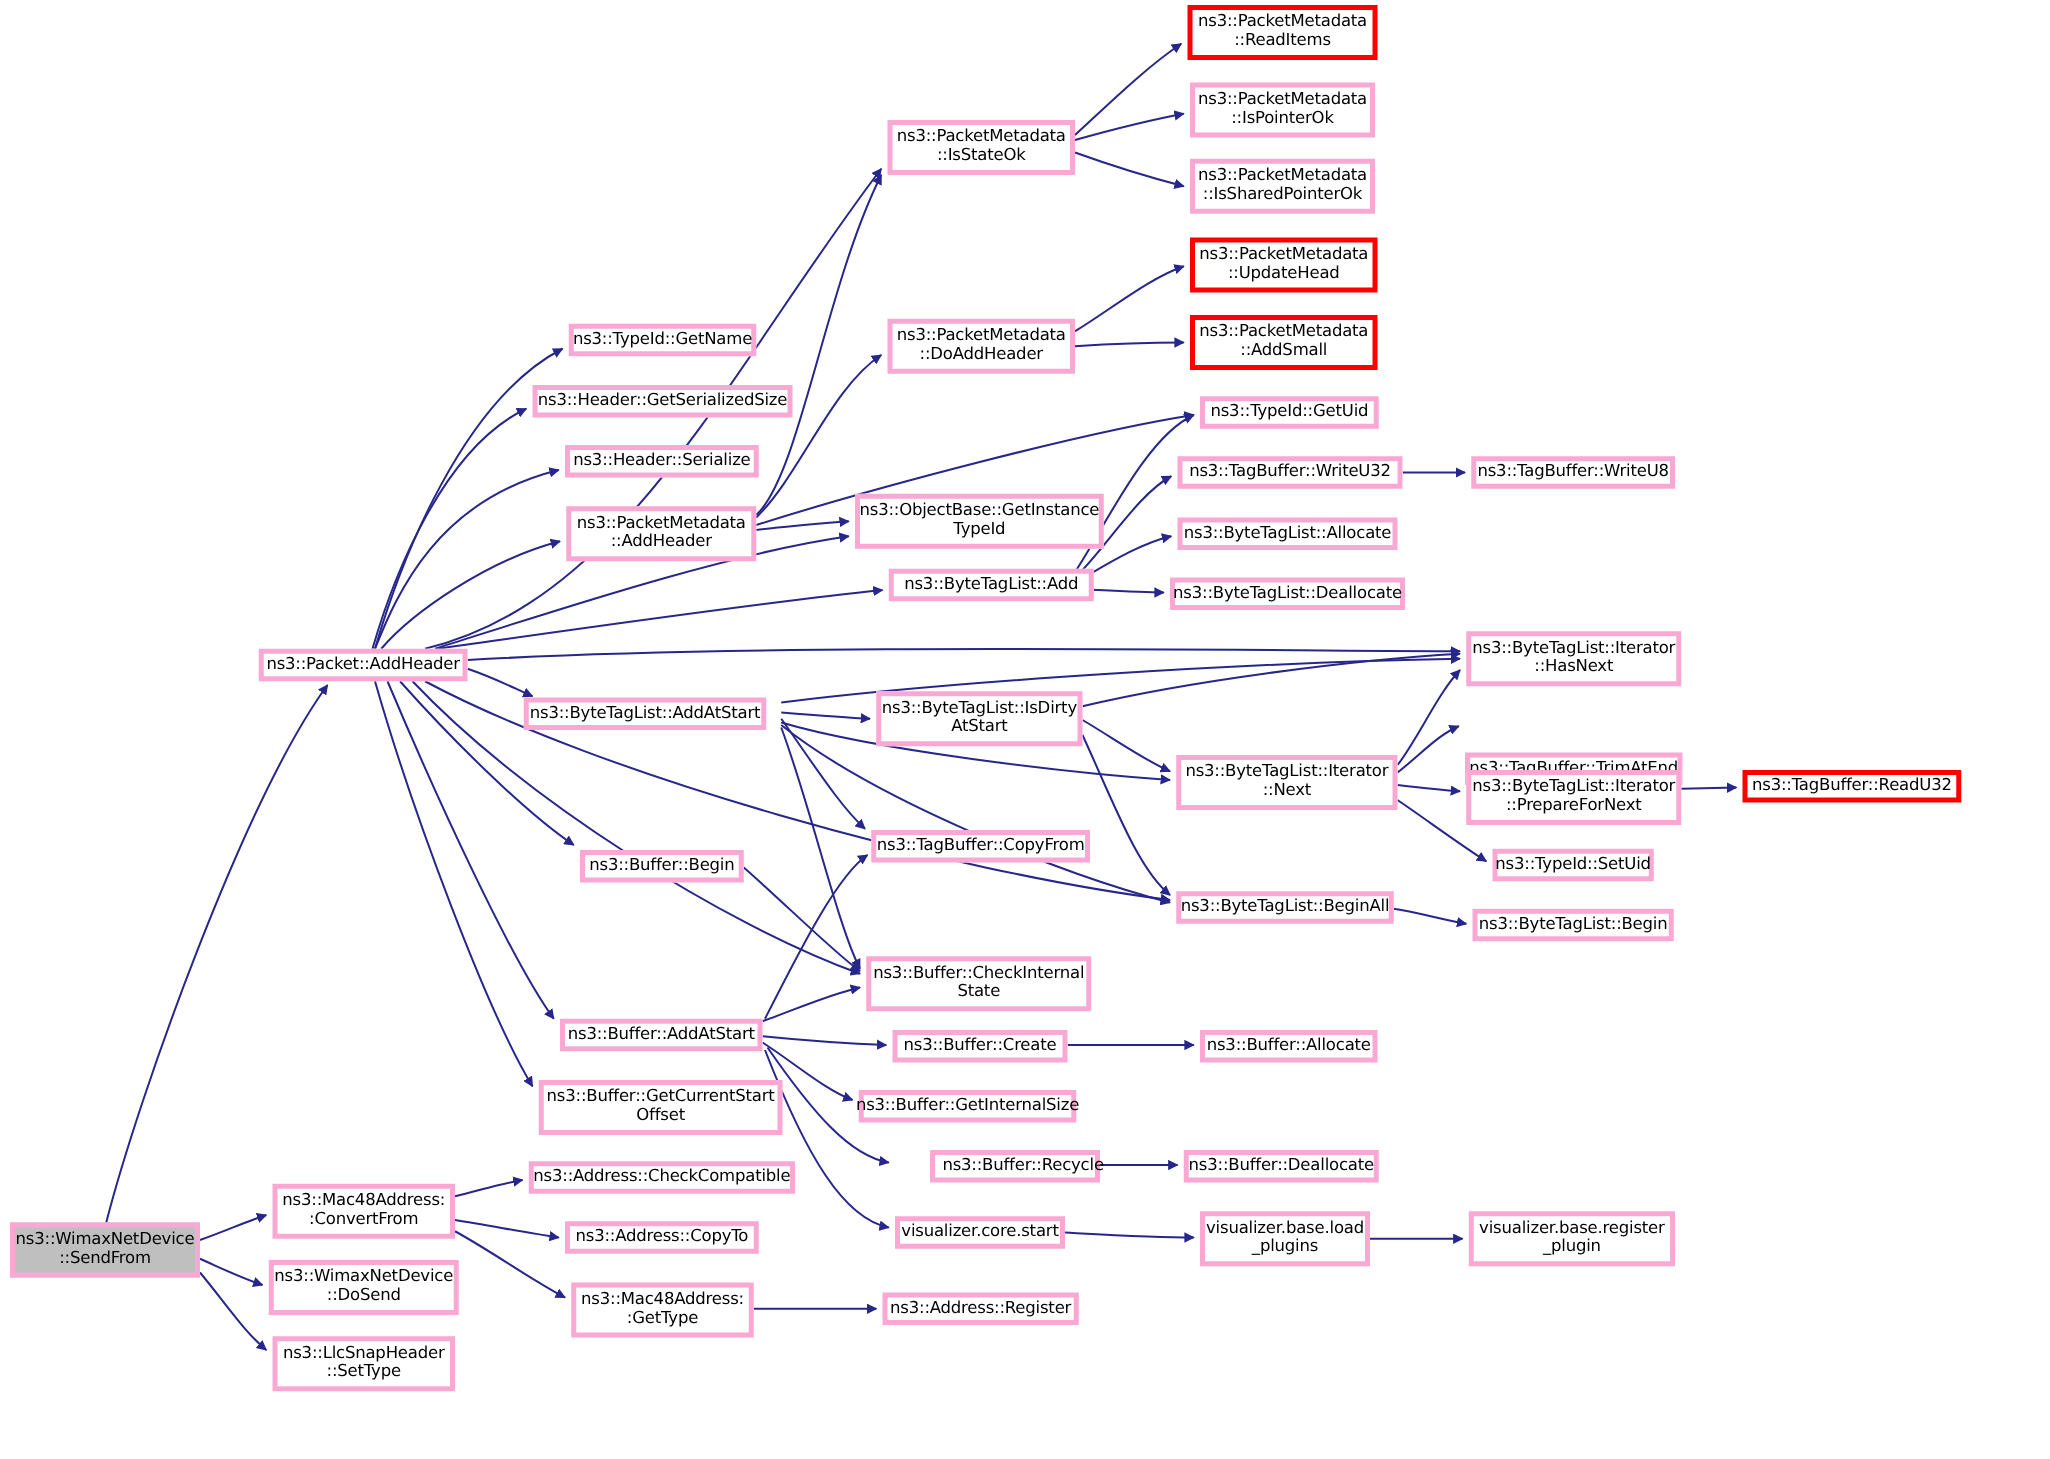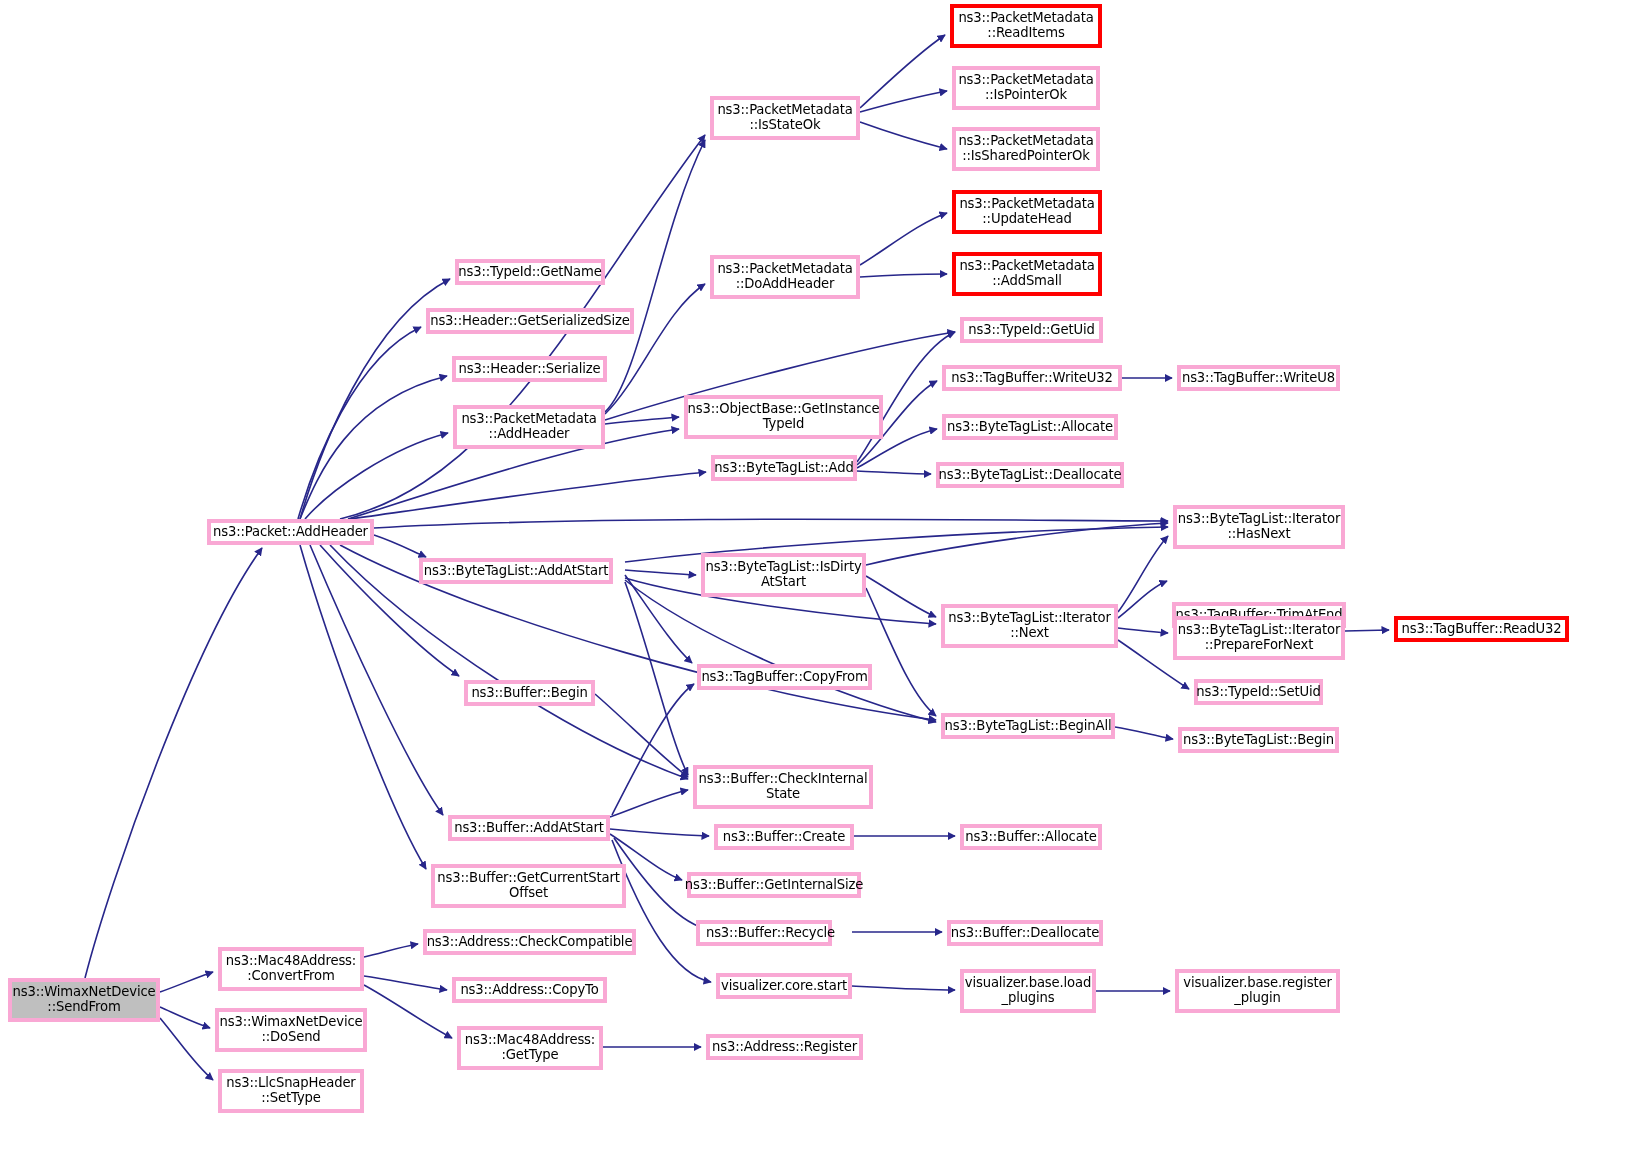--- a/index.html
+++ b/index.html
@@ -210,21 +210,21 @@
 ::UpdateHead</span>
       </div>
       <div class="node red" style="left: 952px; top: 252px; width: 150px; height: 44px;">
         <span class="label">ns3::PacketMetadata
 ::AddSmall</span>
       </div>
       <div class="node" style="left: 684px; top: 395px; width: 199px; height: 44px;">
         <span class="label">ns3::ObjectBase::GetInstance
 TypeId</span>
       </div>
-      <div class="node" style="left: 711px; top: 455px; width: 146px; height: 26px;">
+      <div class="node" style="left: 711px; top: 455px; width: 164px; height: 26px;">
         <span class="label">ns3::ByteTagList::Add</span>
       </div>
       <div class="node" style="left: 960px; top: 317px; width: 143px; height: 26px;">
         <span class="label">ns3::TypeId::GetUid</span>
       </div>
       <div class="node" style="left: 942px; top: 365px; width: 180px; height: 26px;">
         <span class="label">ns3::TagBuffer::WriteU32</span>
       </div>
       <div class="node" style="left: 942px; top: 414px; width: 176px; height: 26px;">
         <span class="label">ns3::ByteTagList::Allocate</span>
@@ -272,21 +272,21 @@
       <div class="node" style="left: 693px; top: 765px; width: 180px; height: 44px;">
         <span class="label">ns3::Buffer::CheckInternal
 State</span>
       </div>
       <div class="node" style="left: 714px; top: 824px; width: 140px; height: 26px;">
         <span class="label">ns3::Buffer::Create</span>
       </div>
       <div class="node" style="left: 687px; top: 872px; width: 174px; height: 26px;">
         <span class="label">ns3::Buffer::GetInternalSize</span>
       </div>
-      <div class="node" style="left: 696px; top: 920px; width: 136px; height: 26px; padding-left: 16px;">
+      <div class="node" style="left: 744px; top: 920px; width: 136px; height: 26px; padding-left: 16px;">
         <span class="label">ns3::Buffer::Recycle</span>
       </div>
       <div class="node" style="left: 716px; top: 973px; width: 136px; height: 26px;">
         <span class="label">visualizer.core.start</span>
       </div>
       <div class="node" style="left: 960px; top: 824px; width: 142px; height: 26px;">
         <span class="label">ns3::Buffer::Allocate</span>
       </div>
       <div class="node" style="left: 947px; top: 920px; width: 156px; height: 26px;">
         <span class="label">ns3::Buffer::Deallocate</span>

